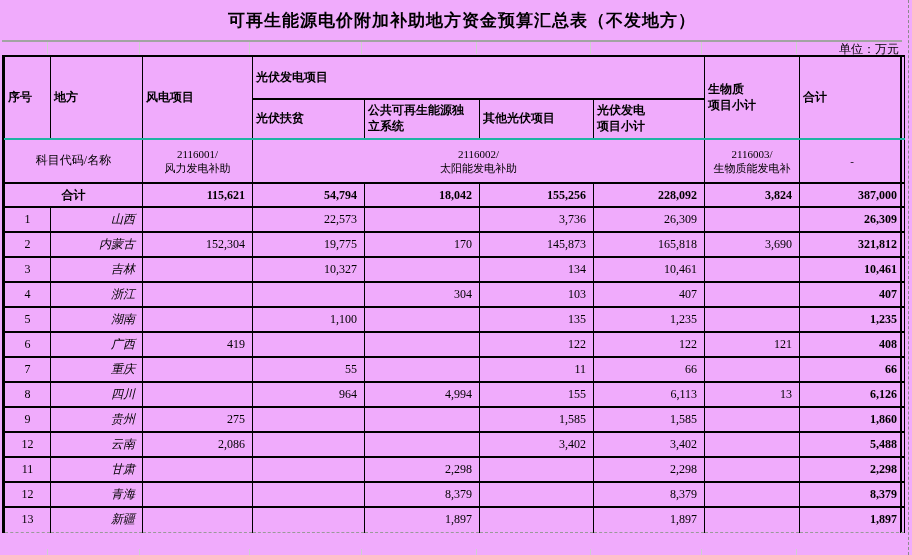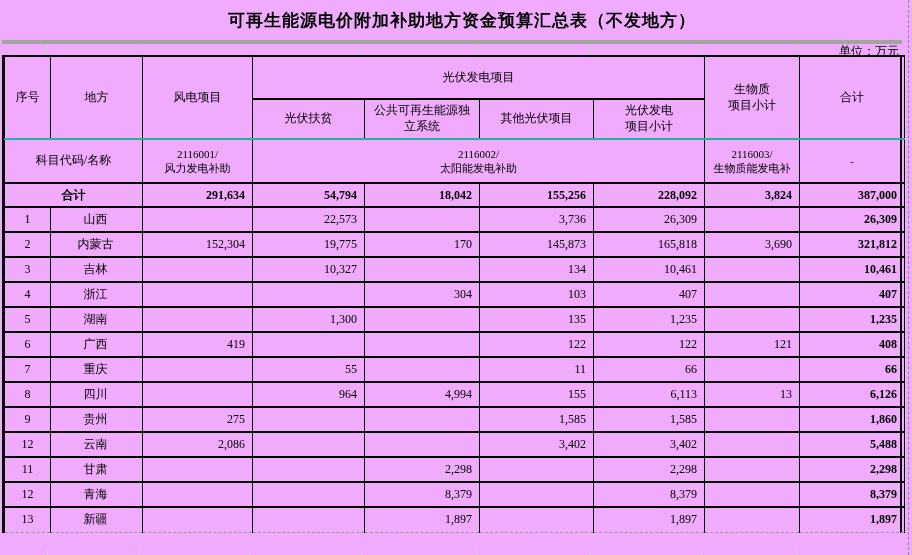--- a/index.html
+++ b/index.html
@@ -2,38 +2,38 @@
 <html><head>
 <meta charset="utf-8">
 <style>
   html,body{margin:0;padding:0;background:#fff;}
   .page{position:relative;width:912px;height:555px;background:#f0abfc;overflow:hidden;
         font-family:"Liberation Serif","DejaVu Serif",serif;color:#000;padding-left:12px;}
   .title{position:absolute;top:0;left:0;width:100%;height:40px;line-height:42px;
          text-align:center;font-weight:bold;font-size:17px;letter-spacing:1px;}
   
   .unitrow{position:absolute;top:40px;left:2px;width:900px;height:14px;display:flex;
-           border-top:4px solid #a3a3a3;box-sizing:border-box;}
+           border-top:2px solid #a3a3a3;box-sizing:border-box;}
   .unitrow .uc{box-sizing:border-box;height:100%;border-right:1px solid #cfcfcf;}
   .unitrow .uc:last-child{border-right:none;}
   .unitlabel{font-size:12px;line-height:14px;text-align:right;padding-right:3px;}
   
   .tblwrap{position:absolute;top:55px;left:2px;width:900px;box-sizing:border-box;
            border-left:2px solid #000;border-right:2px solid #000;}
   table{border-collapse:collapse;table-layout:fixed;width:100%;}
   td{border:1px solid #000;border-top-width:2px;border-bottom-width:2px;
      padding:0 7px;font-size:12px;overflow:hidden;box-sizing:border-box;vertical-align:middle;}
   .hA{height:43px;} .hB{height:40px;}
-  .hA td,.hB td{text-align:center;padding:0 3px;line-height:1.3;}
+  .hA td,.hB td{padding:0 3px;line-height:1.3;font-weight:bold;}
   .sub{height:44px;} .sub td{border-top:2px solid #1fb3a3;font-size:11px;line-height:1.3;text-align:center;padding:0 2px;}
   .tealb{border-bottom:2px solid #1fb3a3;}
   .tot{height:24px;} .tot td{font-weight:bold;}
   .dr{height:25px;} .dr td:last-child{font-weight:bold;}
   .lastrow td{border-bottom:1px dashed #9a9a9a;}
-  .c{text-align:center;} .l{text-align:center;padding-left:5px;} .r{text-align:right;}
+  .c{text-align:center;} .l{text-align:right;padding-left:5px;font-style:italic;} .r{text-align:right;}
   .ln{display:block;}
   
   .belowstrip{position:absolute;top:549px;left:2px;width:900px;height:6px;display:flex;}
   .belowstrip .bc{box-sizing:border-box;height:100%;border-right:1px solid #cfcfcf;}
   .belowstrip .bc:last-child{border-right:none;}
   .pbreak{position:absolute;top:0;left:908px;height:555px;width:0;border-left:1px dashed #8a8a8a;}
 </style>
 </head>
 <body>
 
@@ -101,21 +101,21 @@
           <span class="ln">太阳能发电补助</span>
         </td>
         <td>
           <span class="ln">2116003/</span>
           <span class="ln">生物质能发电补</span>
         </td>
         <td>-</td>
       </tr>
       <tr class="tot">
         <td colspan="2" class="c">合计</td>
-        <td class="r">291,634</td>
+        <td class="r">115,621</td>
         <td class="r">54,794</td>
         <td class="r">18,042</td>
         <td class="r">155,256</td>
         <td class="r">228,092</td>
         <td class="r">3,824</td>
         <td class="r">387,000</td>
       </tr>
 
       <tr class="dr">
             <td class="c">1</td>
@@ -158,21 +158,21 @@
             <td class="r">304</td>
             <td class="r">103</td>
             <td class="r">407</td>
             <td class="r"></td>
             <td class="r">407</td>
           </tr>
       <tr class="dr">
             <td class="c">5</td>
             <td class="l">湖南</td>
             <td class="r"></td>
-            <td class="r">1,300</td>
+            <td class="r">1,100</td>
             <td class="r"></td>
             <td class="r">135</td>
             <td class="r">1,235</td>
             <td class="r"></td>
             <td class="r">1,235</td>
           </tr>
       <tr class="dr">
             <td class="c">6</td>
             <td class="l">广西</td>
             <td class="r">419</td>

